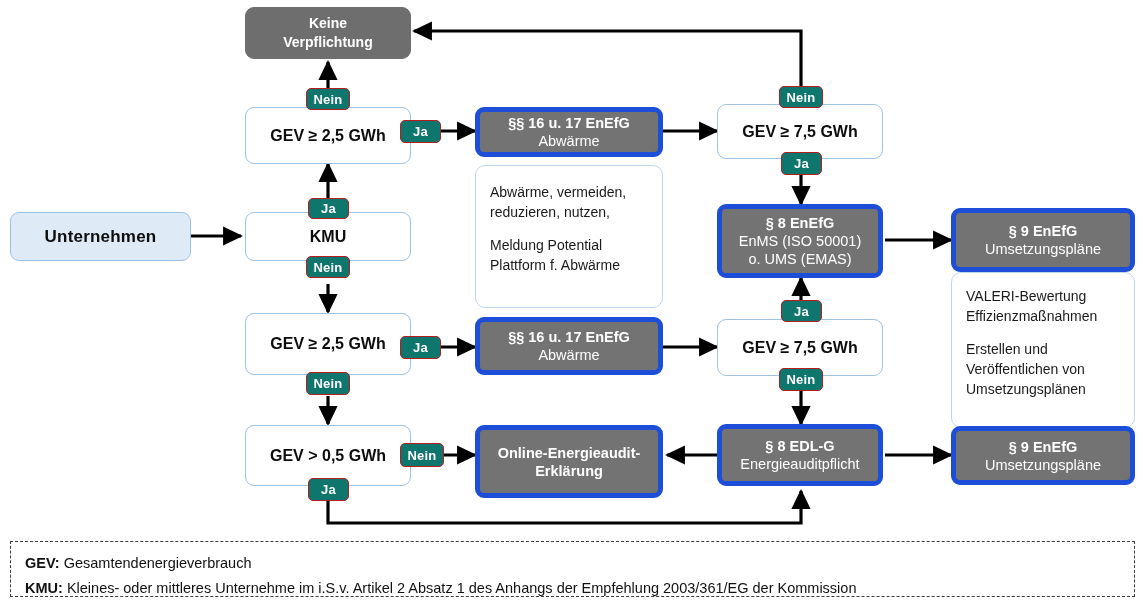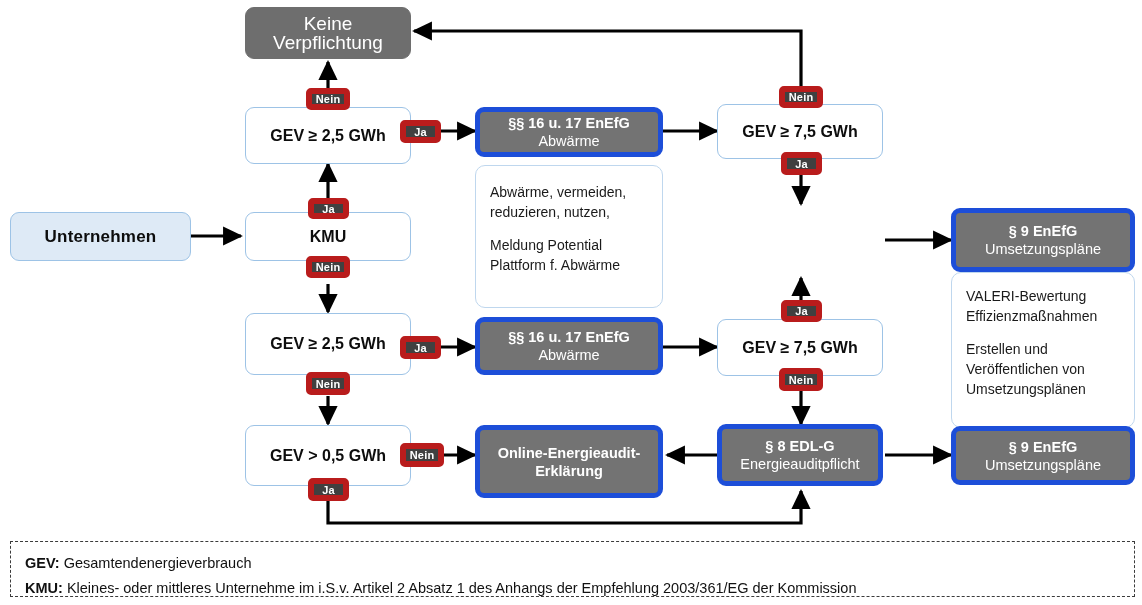--- a/index.html
+++ b/index.html
@@ -8,41 +8,41 @@
 
   .node{position:absolute;box-sizing:border-box;display:flex;flex-direction:column;
         align-items:center;justify-content:center;text-align:center;border-radius:9px;}
 
   
   .n-start{background:#DEEAF6;border:1px solid #9DC3E6;}
   .n-start .t1{font-size:17px;font-weight:bold;color:#0d0d0d;letter-spacing:.2px;}
 
   
   .n-grey{background:#6E6E6E;border:1px solid #6E6E6E;}
-  .n-grey .t1{font-size:19px;font-weight:normal;color:#ffffff;line-height:19px;}
+  .n-grey .t1{font-size:14px;font-weight:bold;color:#ffffff;line-height:19px;}
 
   
   .n-dec{background:#ffffff;border:1.2px solid #9DC3E6;}
   .n-dec .t1{font-size:16px;font-weight:bold;color:#0d0d0d;}
 
   
   .n-blue{background:#737373;border:5px solid #1d4ed8;}
   .n-blue .t1{font-size:14.5px;font-weight:bold;color:#ffffff;line-height:18px;}
   .n-blue .t2{font-size:14.5px;font-weight:normal;color:#ffffff;line-height:18px;}
 
   
   .n-note{background:#ffffff;border:1px solid #BFD7EE;border-radius:10px;
           display:block;padding:16px 8px 0 14px;}
   .n-note .ln{font-size:14px;color:#1a1a1a;line-height:20px;text-align:left;}
   .n-note .gap{height:13px;}
 
   
-  .badge{position:absolute;box-sizing:border-box;background:#404040;
-         border:6px solid #b91c1c;border-radius:5px;display:flex;align-items:center;
-         justify-content:center;color:#ffffff;font-size:11px;font-weight:bold;
+  .badge{position:absolute;box-sizing:border-box;background:#0f766e;
+         border:1px solid #b91c1c;border-radius:5px;display:flex;align-items:center;
+         justify-content:center;color:#ffffff;font-size:13px;font-weight:bold;
          letter-spacing:.2px;z-index:6;}
 
   
   .legend{position:absolute;box-sizing:border-box;border:1.6px dashed #3b3b3b;
           background:#fff;padding:9px 14px;}
   .legend .row{font-size:14.5px;line-height:25px;color:#111;}
   .legend .k{font-weight:bold;font-style:normal;}
   .legend .v{}
 
   svg.edges{position:absolute;left:0;top:0;width:1142px;height:605px;z-index:1;
@@ -159,20 +159,25 @@
   </div>
 
   <div class="node n-dec" style="left:717px;top:104px;width:166px;height:55px;">
     <div class="t1">GEV ≥ 7,5 GWh</div>
   </div>
 
   <div class="node n-dec" style="left:717px;top:319px;width:166px;height:57px;">
     <div class="t1">GEV ≥ 7,5 GWh</div>
   </div>
 
+  <div class="node n-blue" style="left:717px;top:204px;width:166px;height:74px;">
+    <div class="t1">§ 8 EnEfG</div>
+    <div class="t2">EnMS (ISO 50001)</div>
+    <div class="t2">o. UMS (EMAS)</div>
+  </div>
 
   <div class="node n-blue" style="left:717px;top:424px;width:166px;height:62px;">
     <div class="t1">§ 8 EDL-G</div>
     <div class="t2">Energieauditpflicht</div>
   </div>
 
   <div class="node n-blue" style="left:951px;top:208px;width:184px;height:64px;">
     <div class="t1">§ 9 EnEfG</div>
     <div class="t2">Umsetzungspläne</div>
   </div>

